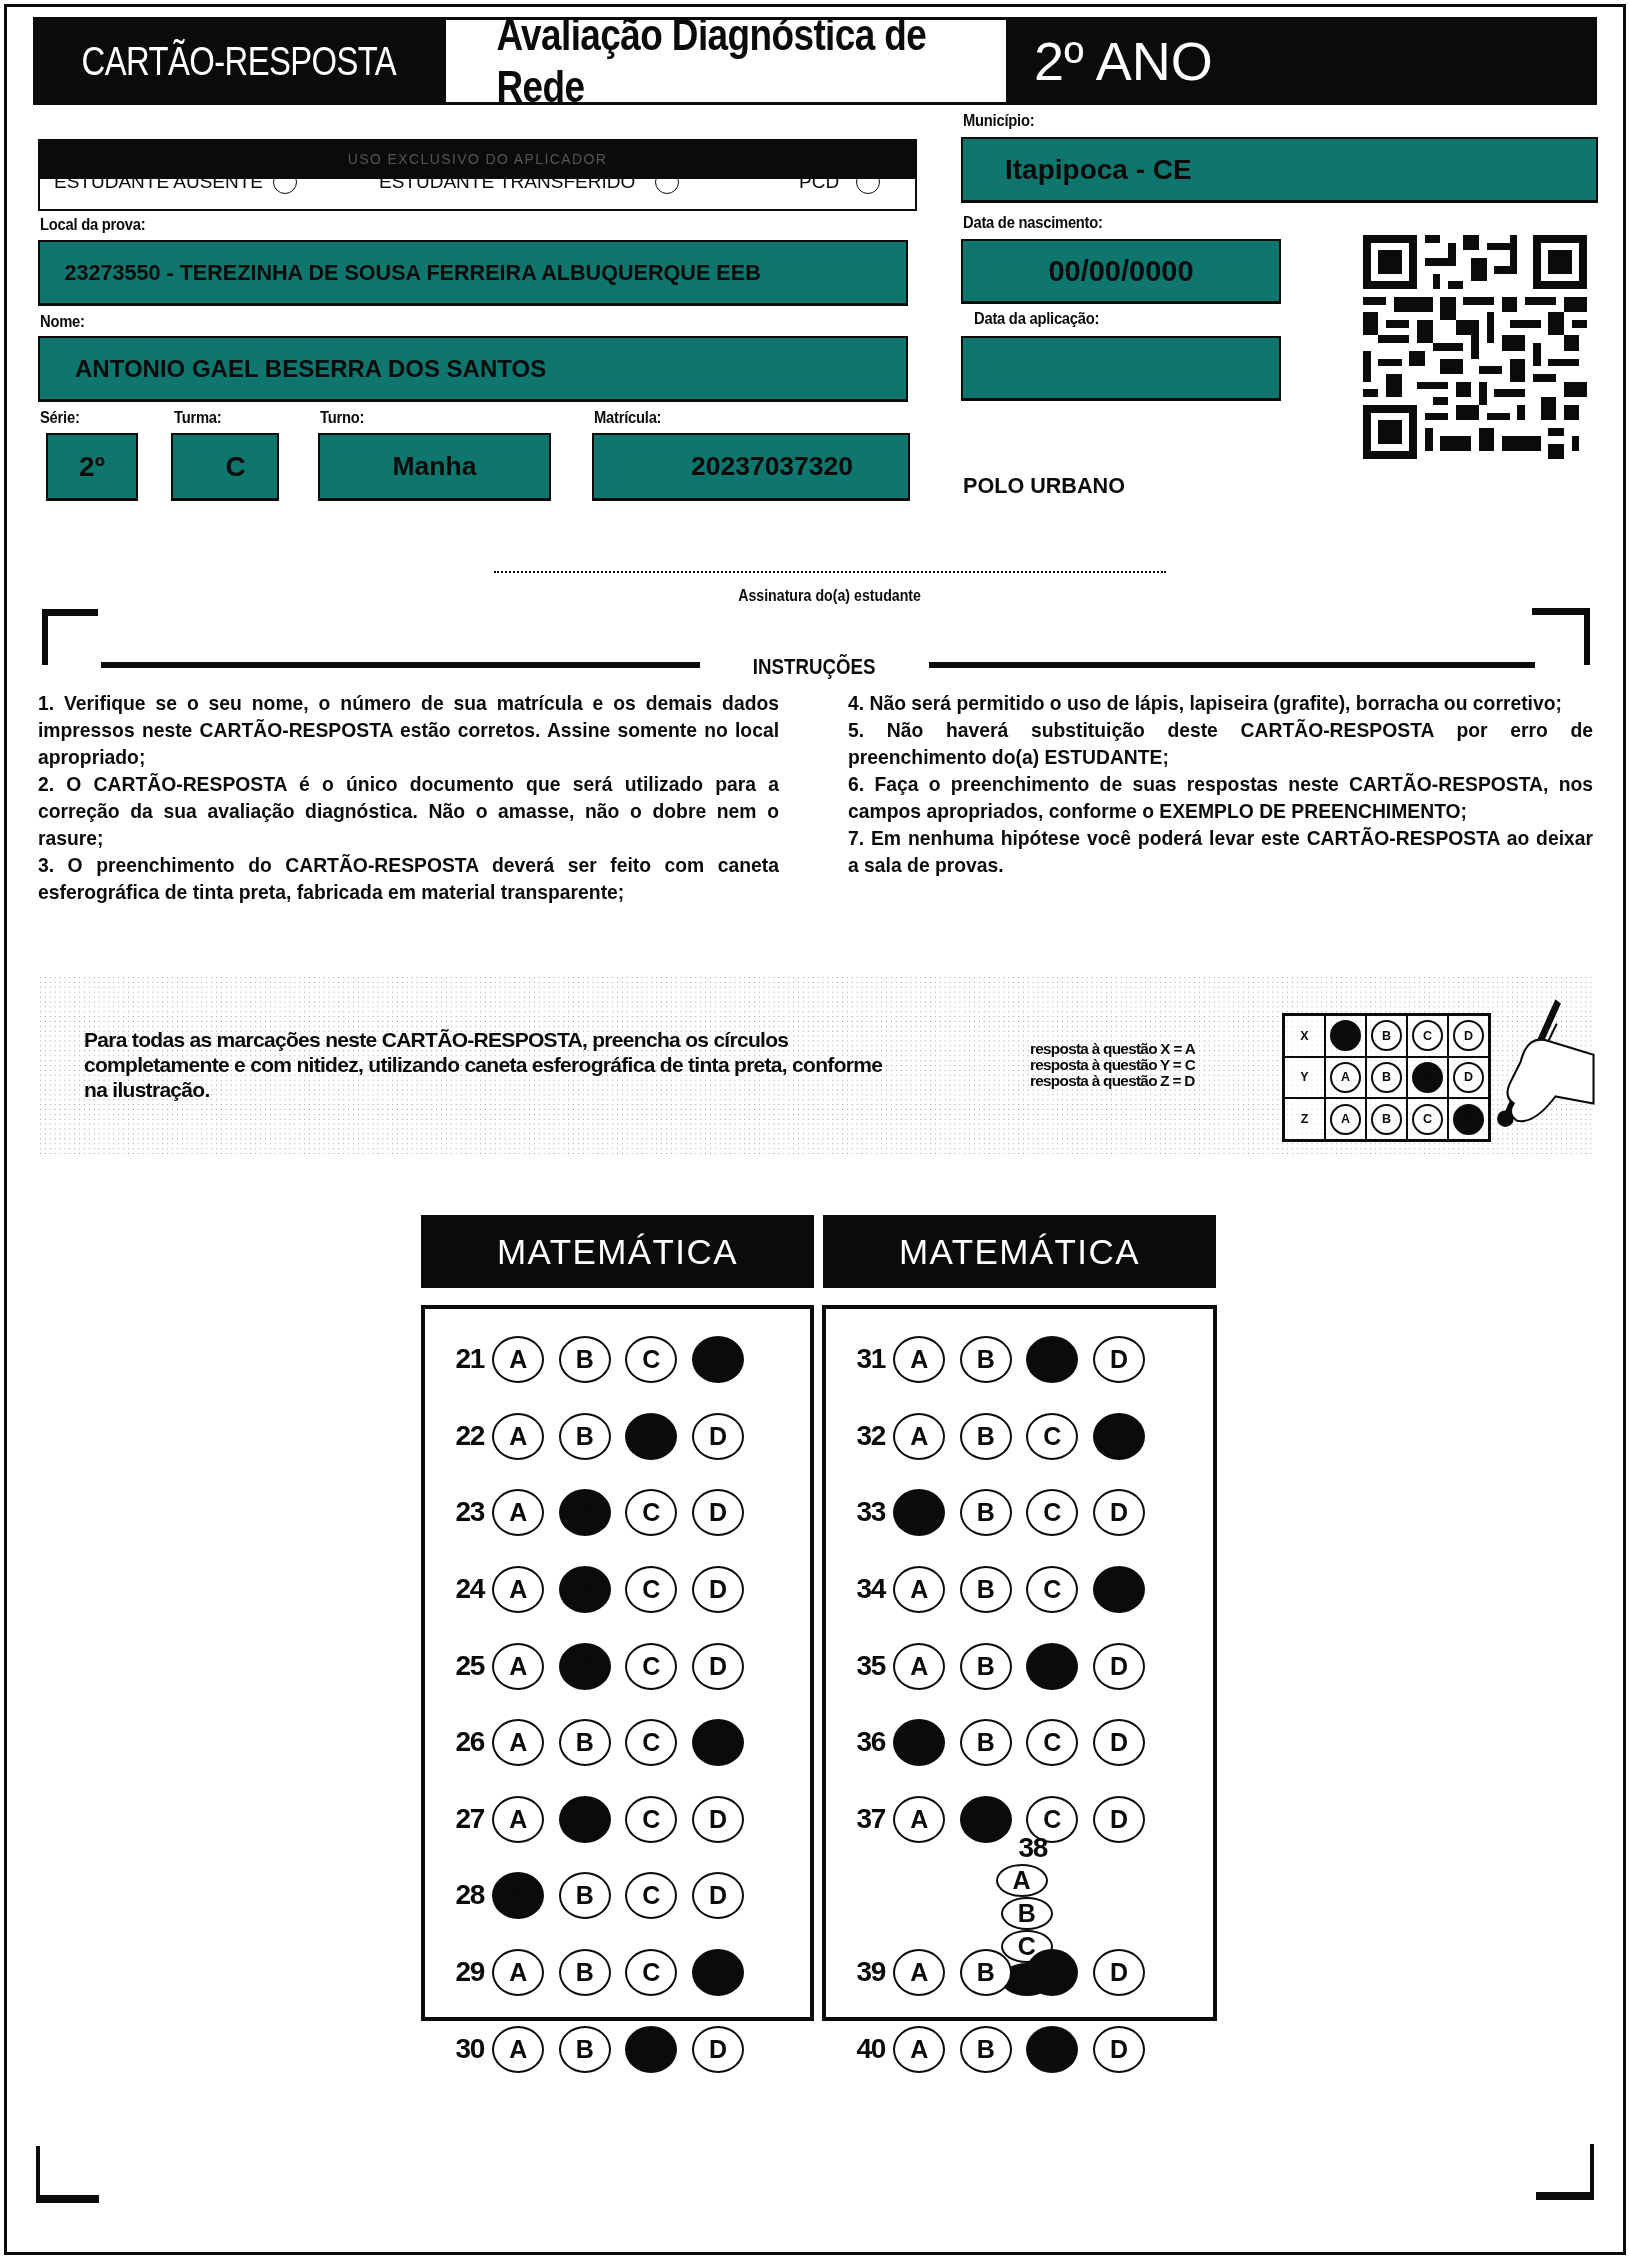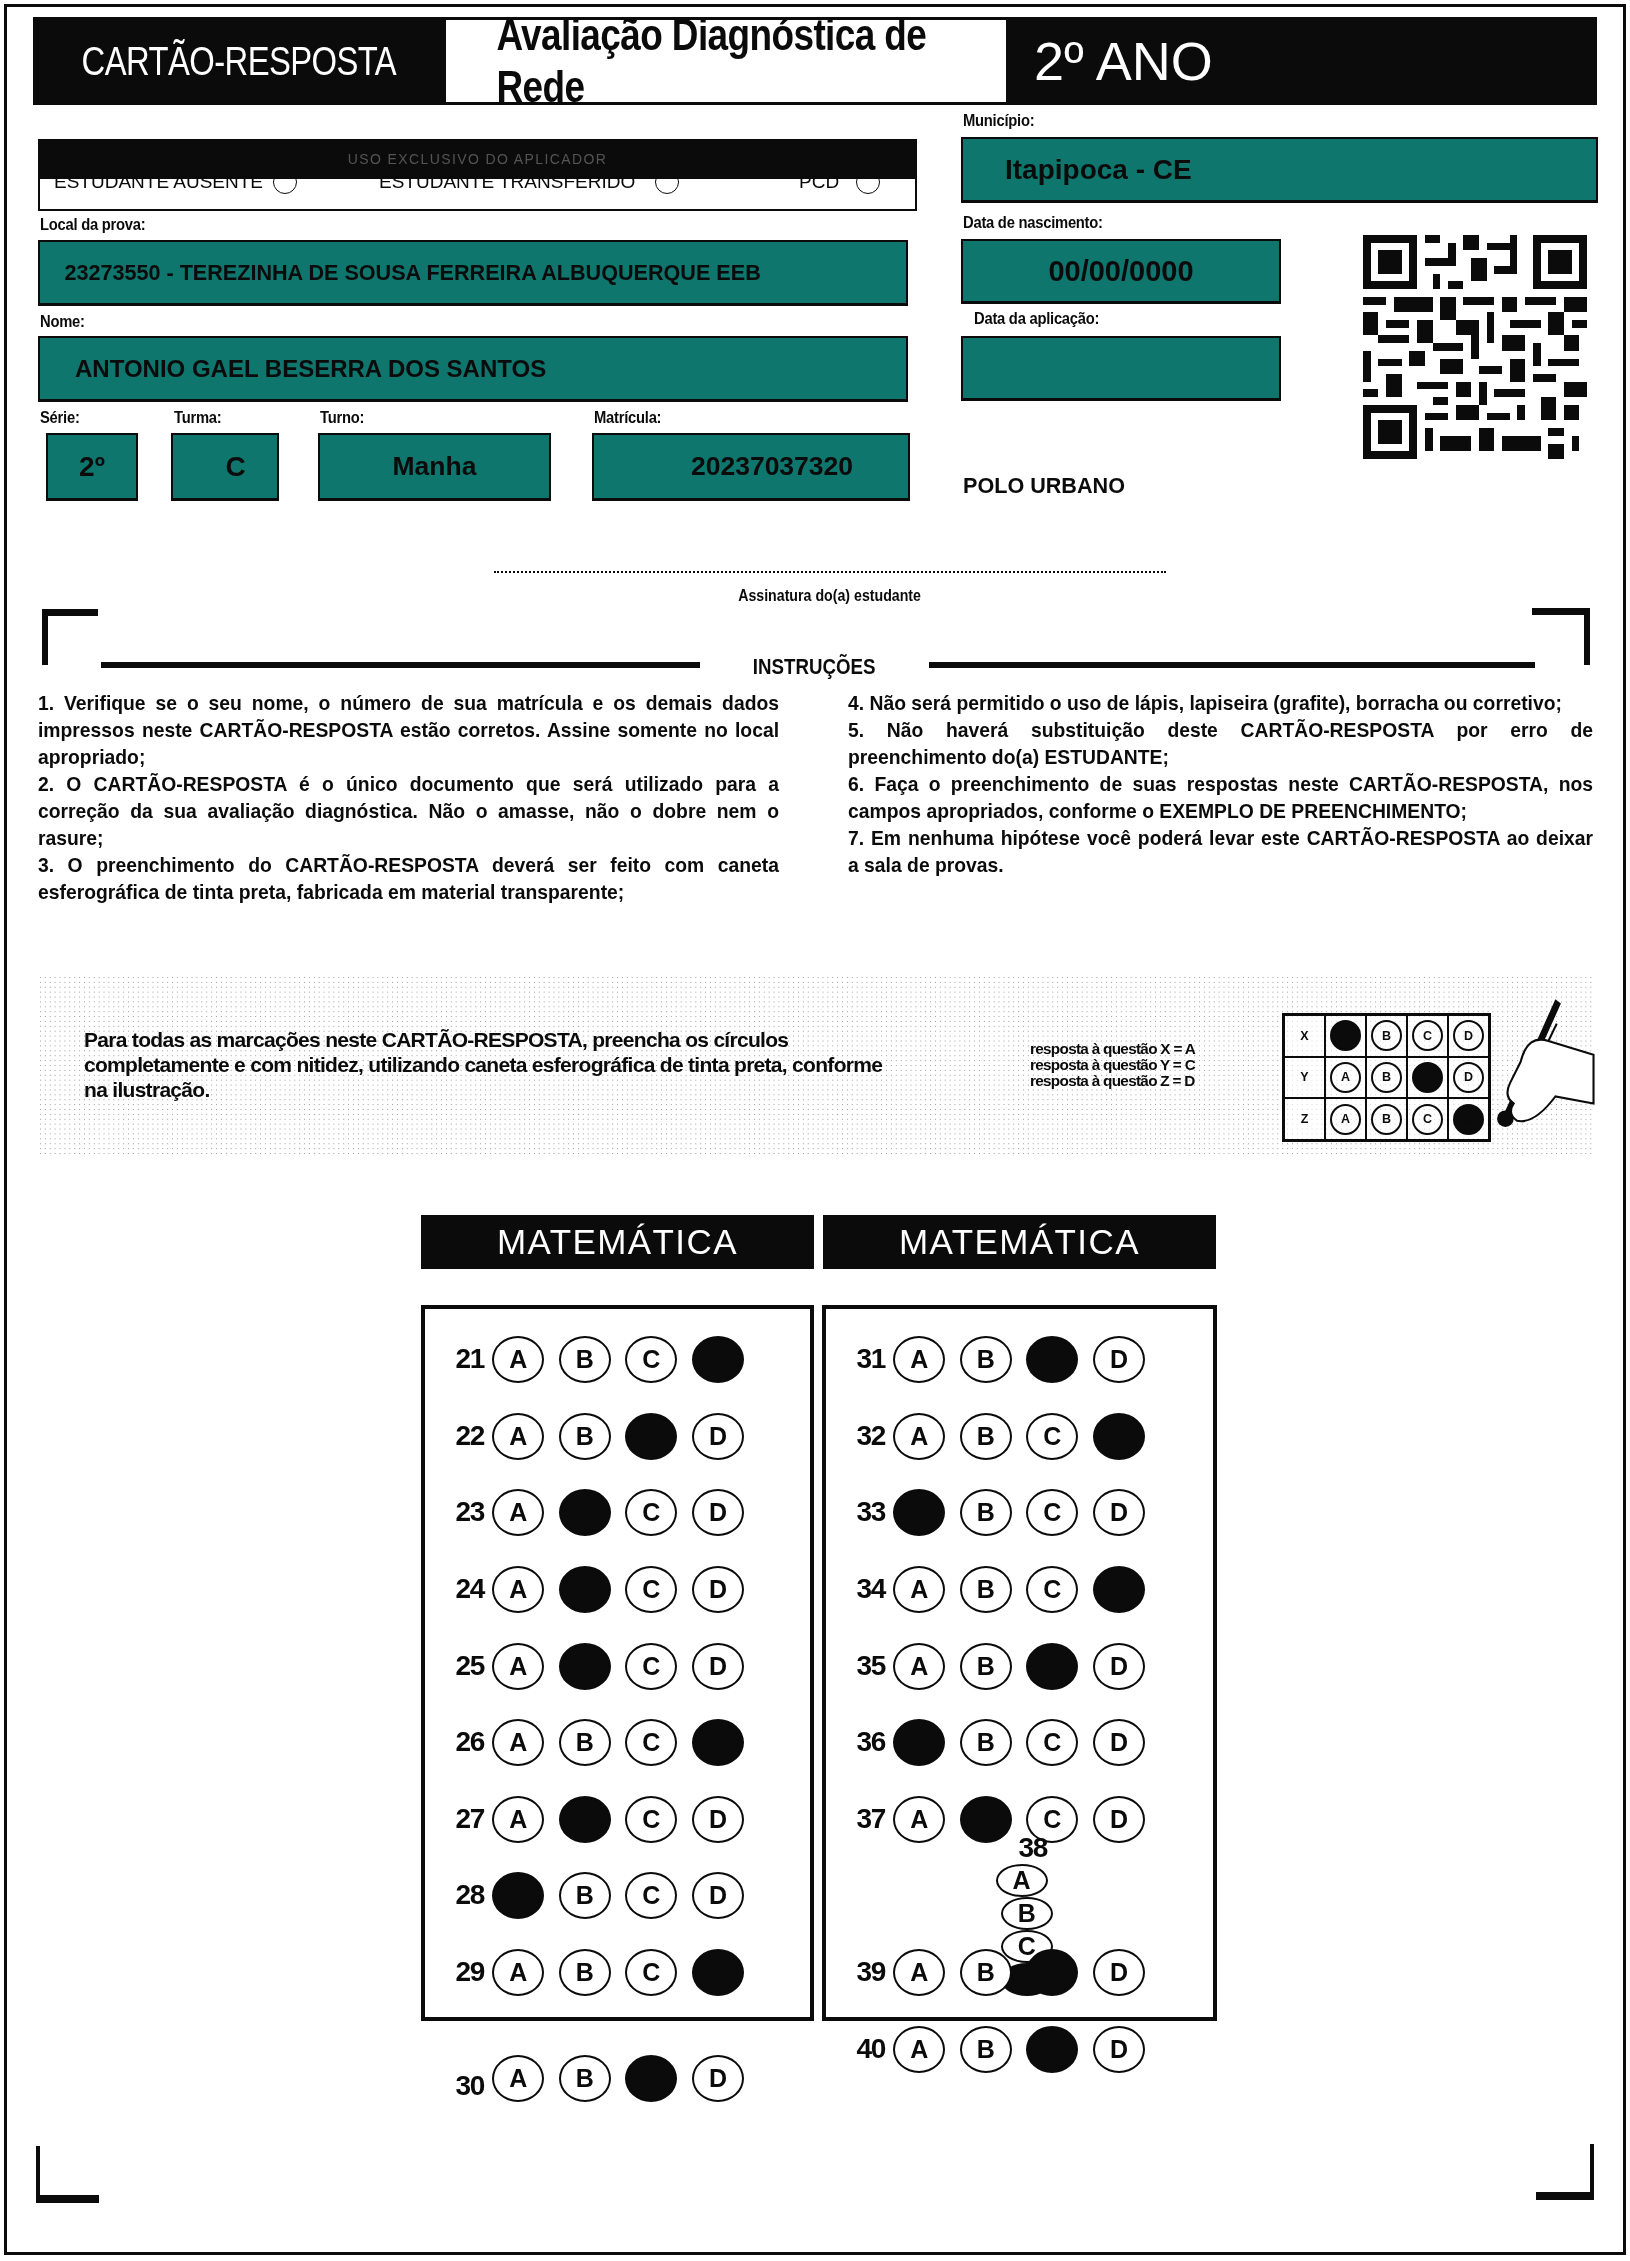--- a/index.html
+++ b/index.html
@@ -46,21 +46,21 @@
     background-image: radial-gradient(#9a9a9a 0.7px, transparent 0.9px);
     background-size: 4.9px 4.9px; opacity: 1; }
   .example-text { left: 84px; top: 1027px; width: 801px; font-size: 21px; font-weight: bold; line-height: 25px; letter-spacing: -0.7px; }
   .example-legend { left: 1030px; top: 1041px; font-size: 15.3px; font-weight: bold; line-height: 16px; letter-spacing: -0.7px; }
   .ex-grid { left: 1282px; top: 1013px; width: 209px; height: 129px; border: 2.8px solid #0b0b0b; display: grid; grid-template-columns: repeat(5, 1fr); grid-template-rows: repeat(3, 1fr); background: rgba(255,255,255,0.6); }
   .ex-cell { border: 1.4px solid #0b0b0b; display: flex; align-items: center; justify-content: center; font-size: 12.5px; font-weight: bold; }
   .ex-bub { width: 31px; height: 31px; border: 2.1px solid #0b0b0b; border-radius: 50%; display: flex; align-items: center; justify-content: center; font-size: 12.5px; font-weight: bold; }
   .ex-bub.filled { background: #0b0b0b; color: #0b0b0b; }
 
   
-  .ans-hdr { top: 1215px; height: 54px; background: #0b0b0b; color: #fff; font-size: 35px; letter-spacing: 1.4px; display: flex; align-items: center; justify-content: center; }
+  .ans-hdr { top: 1215px; height: 73px; background: #0b0b0b; color: #fff; font-size: 35px; letter-spacing: 1.4px; display: flex; align-items: center; justify-content: center; }
   .ans-box { top: 1305px; height: 716px; border: 4.2px solid #0b0b0b; }
   .ans-row { position: absolute; left: 0; width: 100%; height: 70px; display: flex; align-items: center; }
   .qnum { width: 63px; text-align: right; padding-right: 4.2px; font-size: 28px; font-weight: bold; letter-spacing: -1.4px; }
   .bubble { width: 52px; height: 47px; border: 2.8px solid #0b0b0b; border-radius: 50%; display: flex; align-items: center; justify-content: center; font-size: 25px; font-weight: bold; margin-left: 14.6px; background: #fff; }
   .bubble.filled { background: #0b0b0b; color: #0b0b0b; }
 </style>
 </head>
 <body>
 
 <div class="abs outer"></div>
@@ -354,21 +354,21 @@
       <div class="bubble">C</div>
       <div class="bubble">D</div>
     </div>
     <div class="ans-row" style="top: 628px;">
       <div class="qnum">29</div>
       <div class="bubble" style="margin-left: 4.2px;">A</div>
       <div class="bubble">B</div>
       <div class="bubble">C</div>
       <div class="bubble filled">D</div>
     </div>
-    <div class="ans-row" style="top: 723px; align-items: flex-end;">
+    <div class="ans-row" style="top: 705px;">
       <div class="qnum">30</div>
       <div class="bubble" style="margin-left: 4.2px;">A</div>
       <div class="bubble">B</div>
       <div class="bubble filled">C</div>
       <div class="bubble">D</div>
     </div>
   </div>
 <div class="abs ans-box" id="block-1" style="left:822px; width:395px;">
     <div class="ans-row" style="top: 15.3px;">
       <div class="qnum">31</div>

